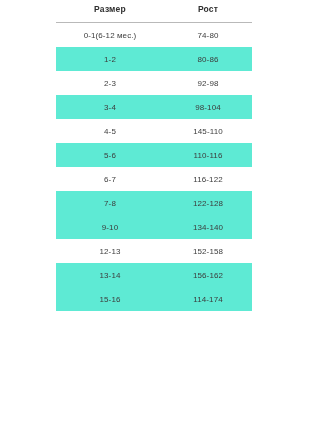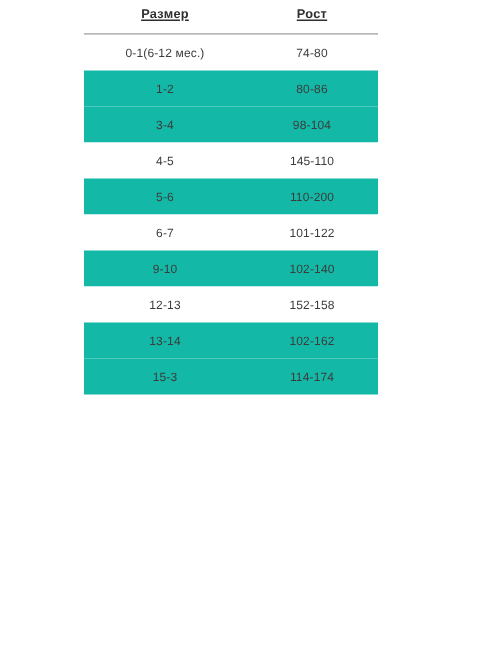--- a/index.html
+++ b/index.html
@@ -39,34 +39,33 @@
     font-size: 8.5px;
     font-weight: bold;
     color: #2f2f2f;
     letter-spacing: 0.2px;
     padding: 0 0 8px 0;
     height: 14px;
     vertical-align: bottom;
     text-align: center;
     background: #ffffff;
     border-bottom: 1.3px solid #b9b9b9;
-    text-decoration: underline;
   }
   tbody td {
     font-size: 8px;
     color: #3c3c3c;
     text-align: center;
     height: 24px;
     padding: 0;
     letter-spacing: 0.1px;
     white-space: nowrap;
     background: #ffffff;
   }
   tbody tr.striped td {
-    background: #14b8a6;
+    background: #5eead4;
   }
 </style>
 </head>
 <body>
 
 <div class="size-chart">
   <div class="chart-inner">
     <table class="size-table">
       <colgroup>
         <col class="col-size">
@@ -80,48 +79,56 @@
       </thead>
       <tbody id="table-body">
           <tr>
             <td>0-1(6-12 мес.)</td>
             <td>74-80</td>
           </tr>
           <tr class="striped">
             <td>1-2</td>
             <td>80-86</td>
           </tr>
+          <tr>
+            <td>2-3</td>
+            <td>92-98</td>
+          </tr>
           <tr class="striped">
             <td>3-4</td>
             <td>98-104</td>
           </tr>
           <tr>
             <td>4-5</td>
             <td>145-110</td>
           </tr>
           <tr class="striped">
             <td>5-6</td>
-            <td>110-200</td>
+            <td>110-116</td>
           </tr>
           <tr>
             <td>6-7</td>
-            <td>101-122</td>
+            <td>116-122</td>
+          </tr>
+          <tr class="striped">
+            <td>7-8</td>
+            <td>122-128</td>
           </tr>
           <tr class="striped">
             <td>9-10</td>
-            <td>102-140</td>
+            <td>134-140</td>
           </tr>
           <tr>
             <td>12-13</td>
             <td>152-158</td>
           </tr>
           <tr class="striped">
             <td>13-14</td>
-            <td>102-162</td>
+            <td>156-162</td>
           </tr>
           <tr class="striped">
-            <td>15-3</td>
+            <td>15-16</td>
             <td>114-174</td>
           </tr>
         </tbody>
     </table>
   </div>
 </div>
 
 </body></html>

